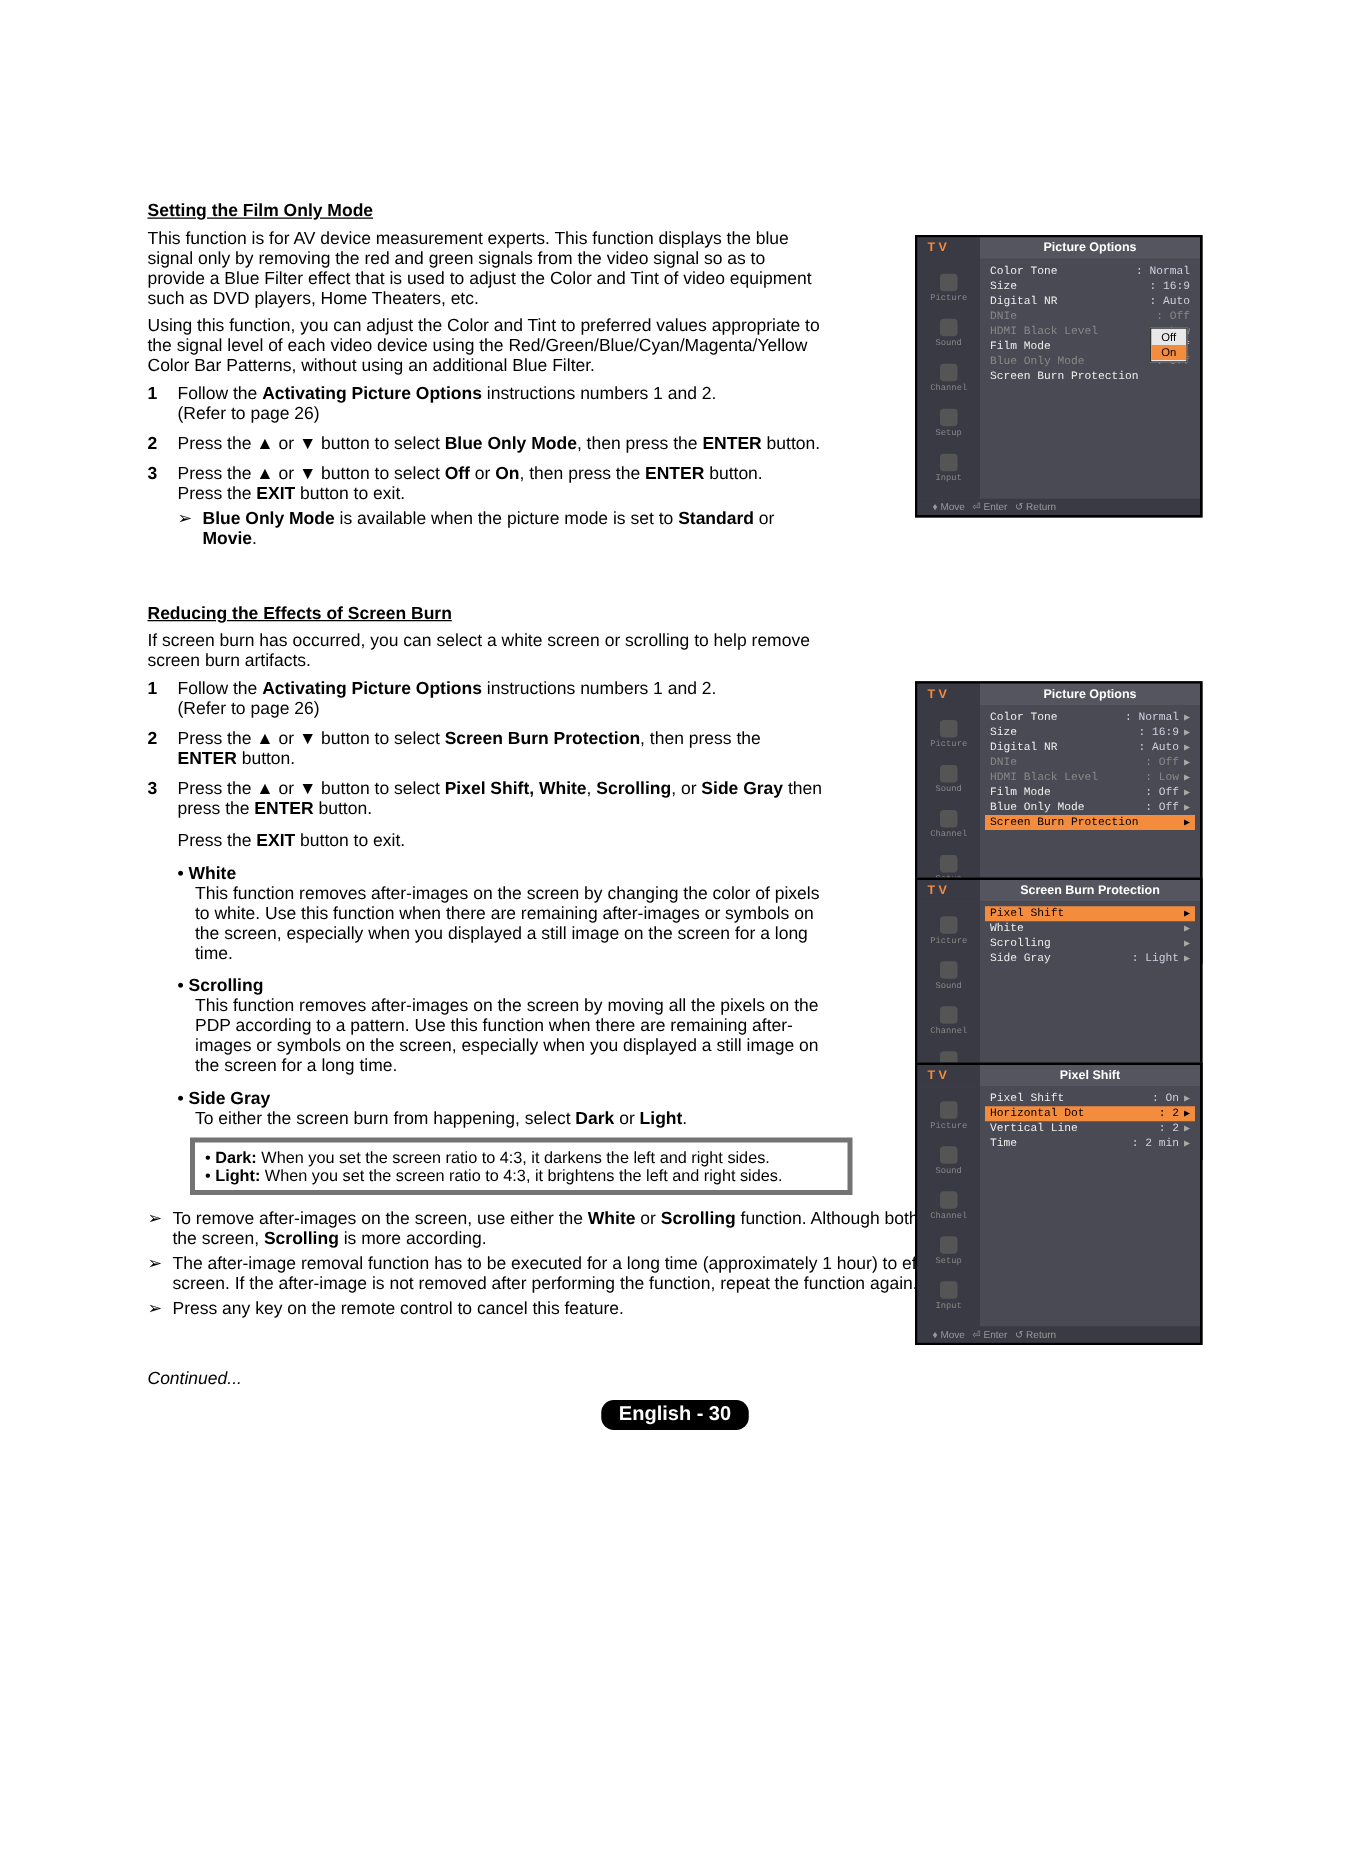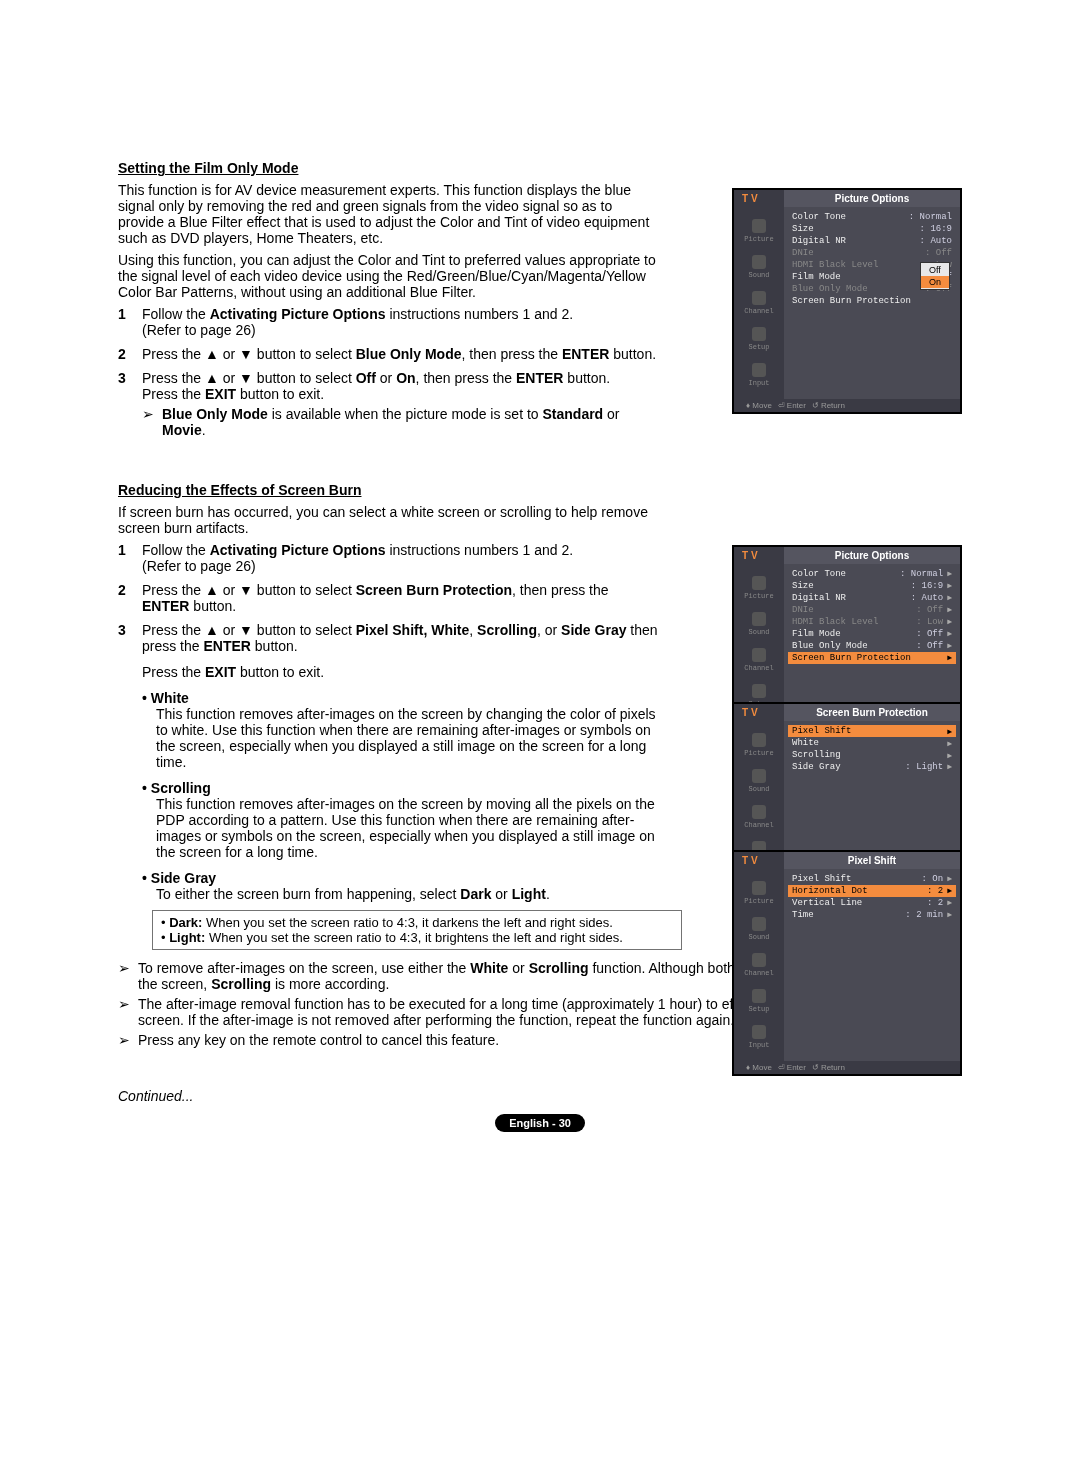--- a/index.html
+++ b/index.html
@@ -5,25 +5,25 @@
     * { margin: 0; padding: 0; box-sizing: border-box; }
     body { font-family: Arial, Helvetica, sans-serif; font-size: 14px; color: #000; background: #fff; width: 1080px; padding: 160px 118px 60px 118px; position: relative; }
     .section { margin-bottom: 40px; }
     .section-title { font-weight: bold; text-decoration: underline; margin-bottom: 6px; }
     .para { margin-bottom: 6px; max-width: 540px; }
     .list-item { display: flex; margin-bottom: 8px; max-width: 540px; }
     .num { font-weight: bold; width: 24px; flex-shrink: 0; }
     .item-body { flex: 1; }
     .bullet-hdr { font-weight: bold; }
     .indent { margin-left: 14px; }
-    .box { border: 1px solid #737373; padding: 4px 8px; margin: 6px 0 10px 34px; max-width: 530px; font-size: 13px; }
+    .box { border: 4px solid #737373; padding: 4px 8px; margin: 6px 0 10px 34px; max-width: 530px; font-size: 13px; }
     .arrow-item { display: flex; margin-bottom: 4px; }
     .arrow { width: 20px; flex-shrink: 0; }
     .continued { font-style: italic; text-align: left; margin-top: 30px; }
-    .footer-pill { background: #000; color: #fff; border-radius: 10px; padding: 3px 14px; font-size: 11px; font-weight: bold; display: inline-block; margin-top: 10px; }
+    .footer-pill { background: #000; color: #fff; border-radius: 10px; padding: 3px 14px; font-size: 16px; font-weight: bold; display: inline-block; margin-top: 10px; }
     .footer { text-align: center; }
 
     
     .menu { position: absolute; width: 230px; background: #4a4a54; border: 2px solid #000000; color: #ddd; font-size: 9px; }
     .menu-hdr { display: flex; background: #3a3a44; }
     .tv-lbl { padding: 3px 8px; font-weight: bold; color: #f48c3e; font-size: 10px; flex: 0 0 50px; }
     .menu-title { flex: 1; text-align: center; padding: 3px 0; font-weight: bold; color: #fff; background: #555560; font-size: 10px; }
     .menu-body { display: flex; font-family: Liberation Mono, monospace; }
     .sidebar { width: 50px; background: #3a3a44; padding: 6px 0; }
     .sb-item { text-align: center; font-size: 7px; color: #888; padding: 6px 0; }

